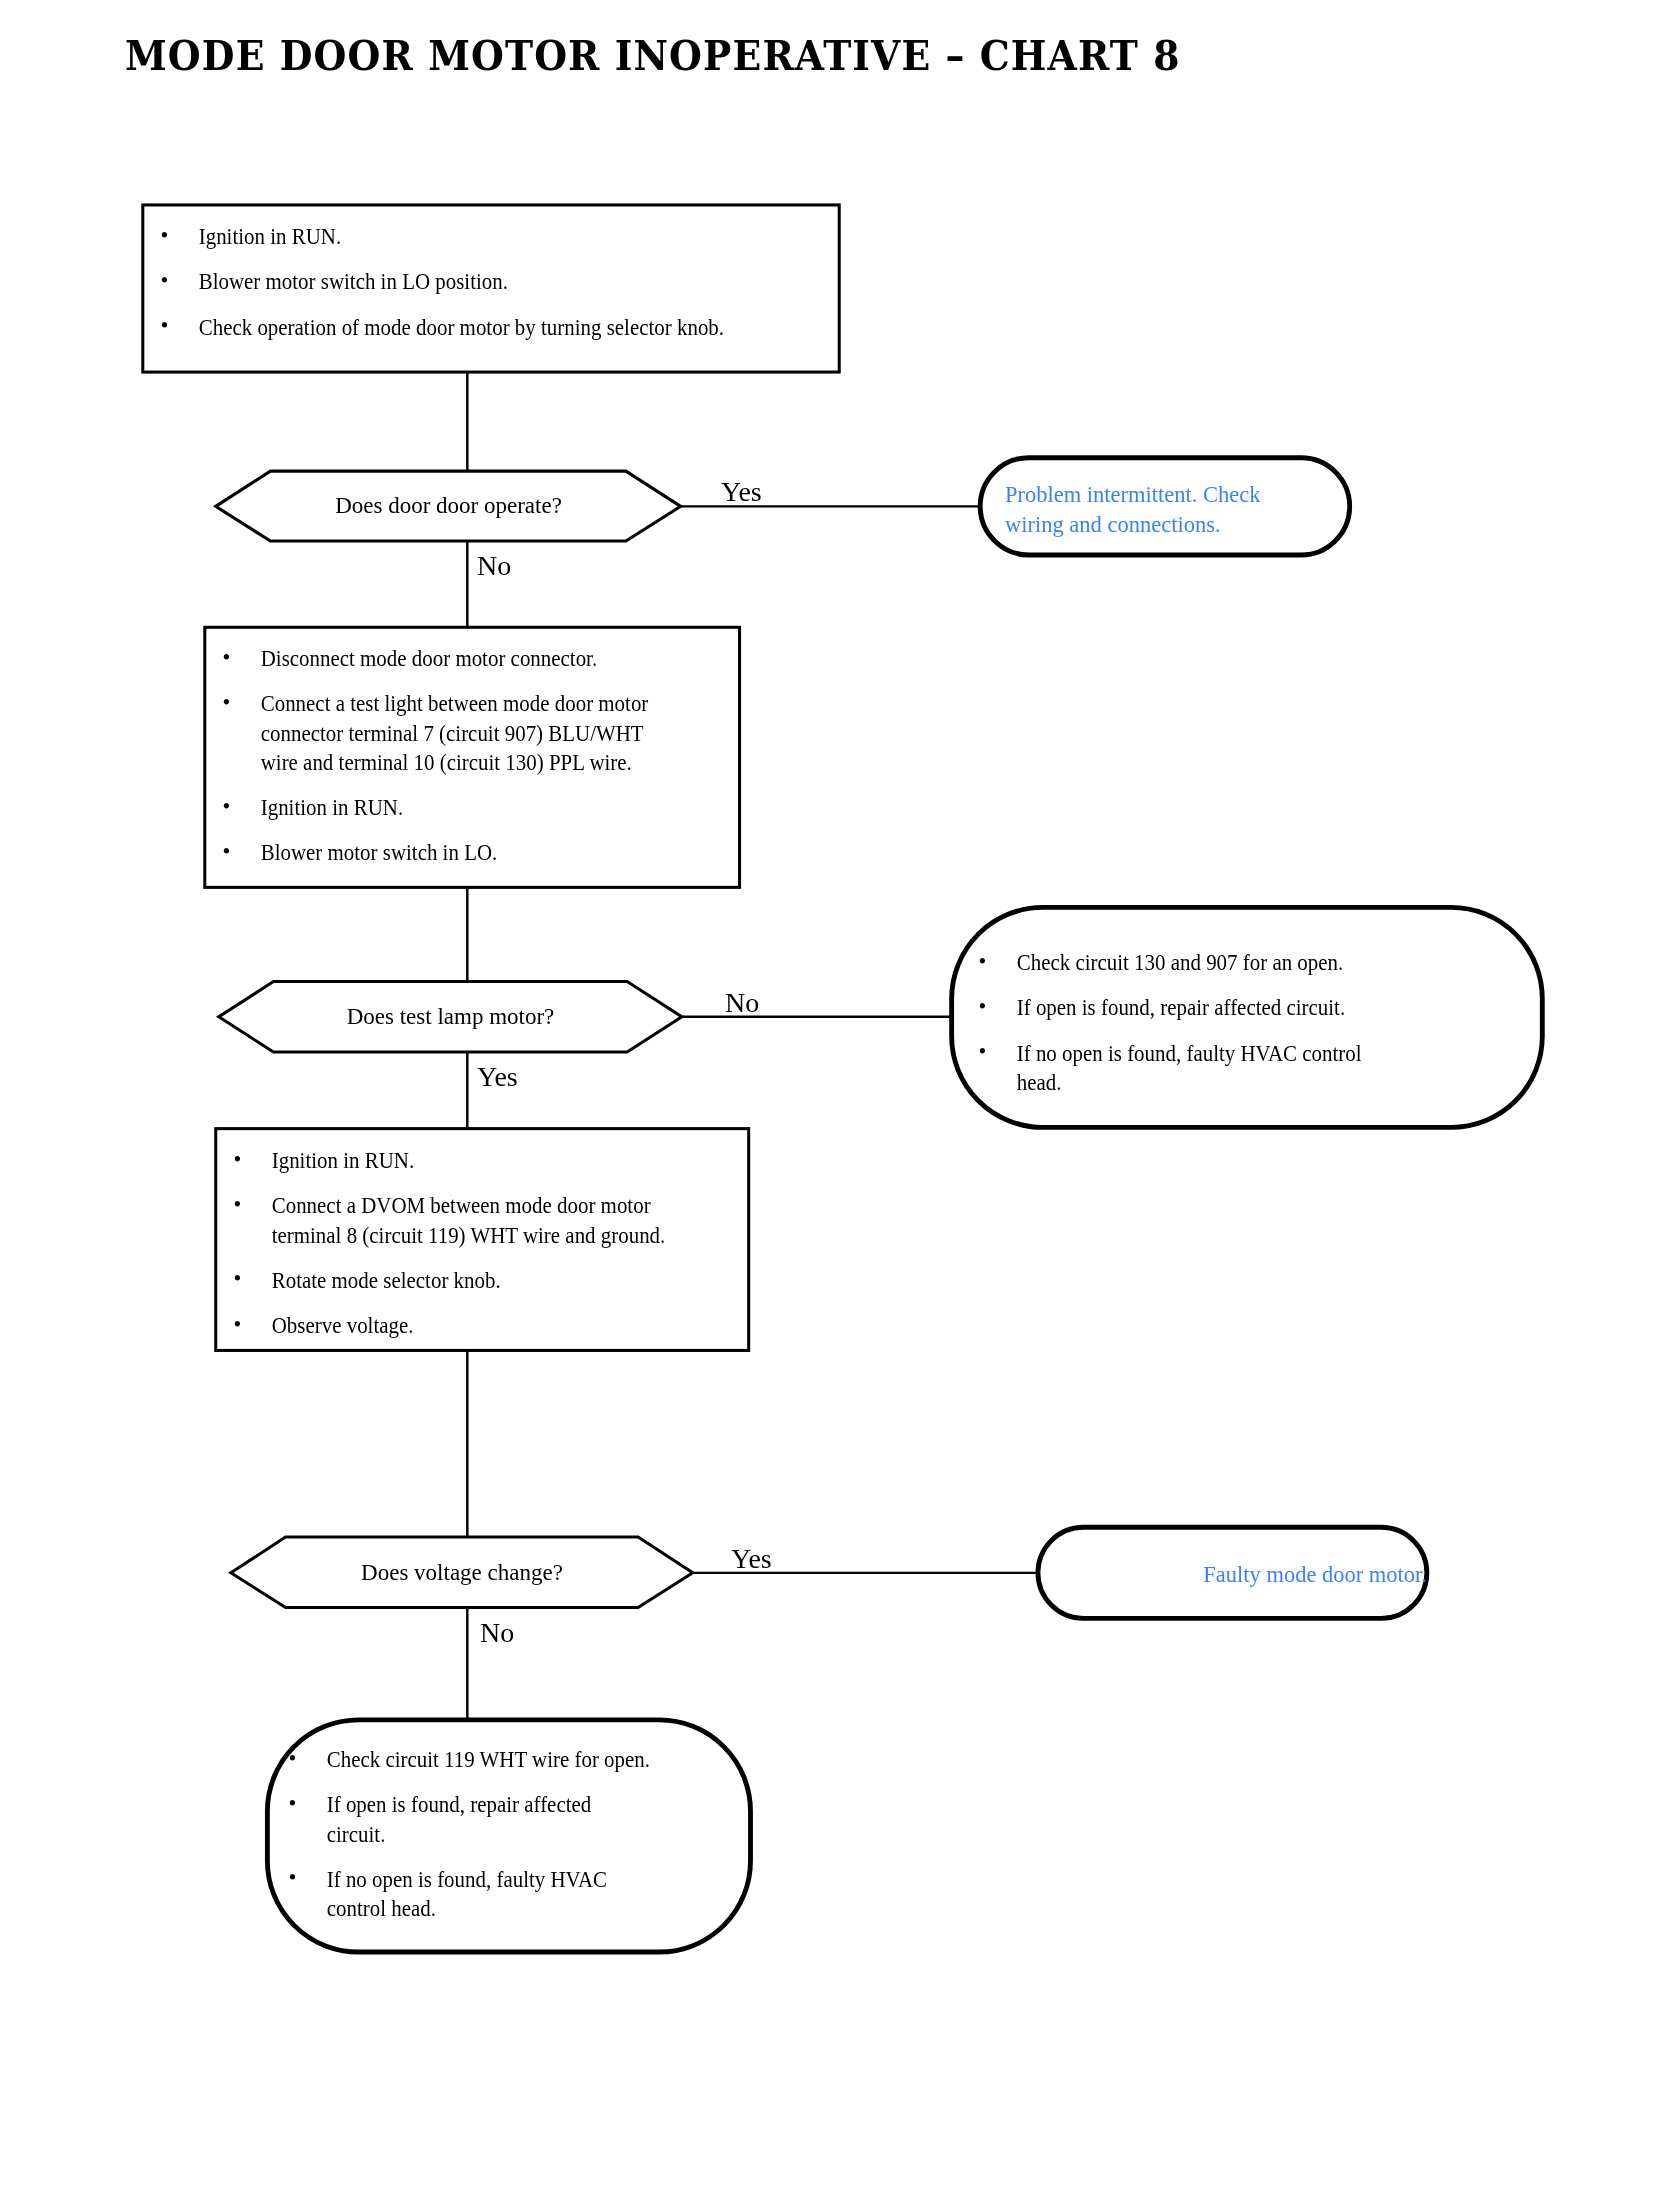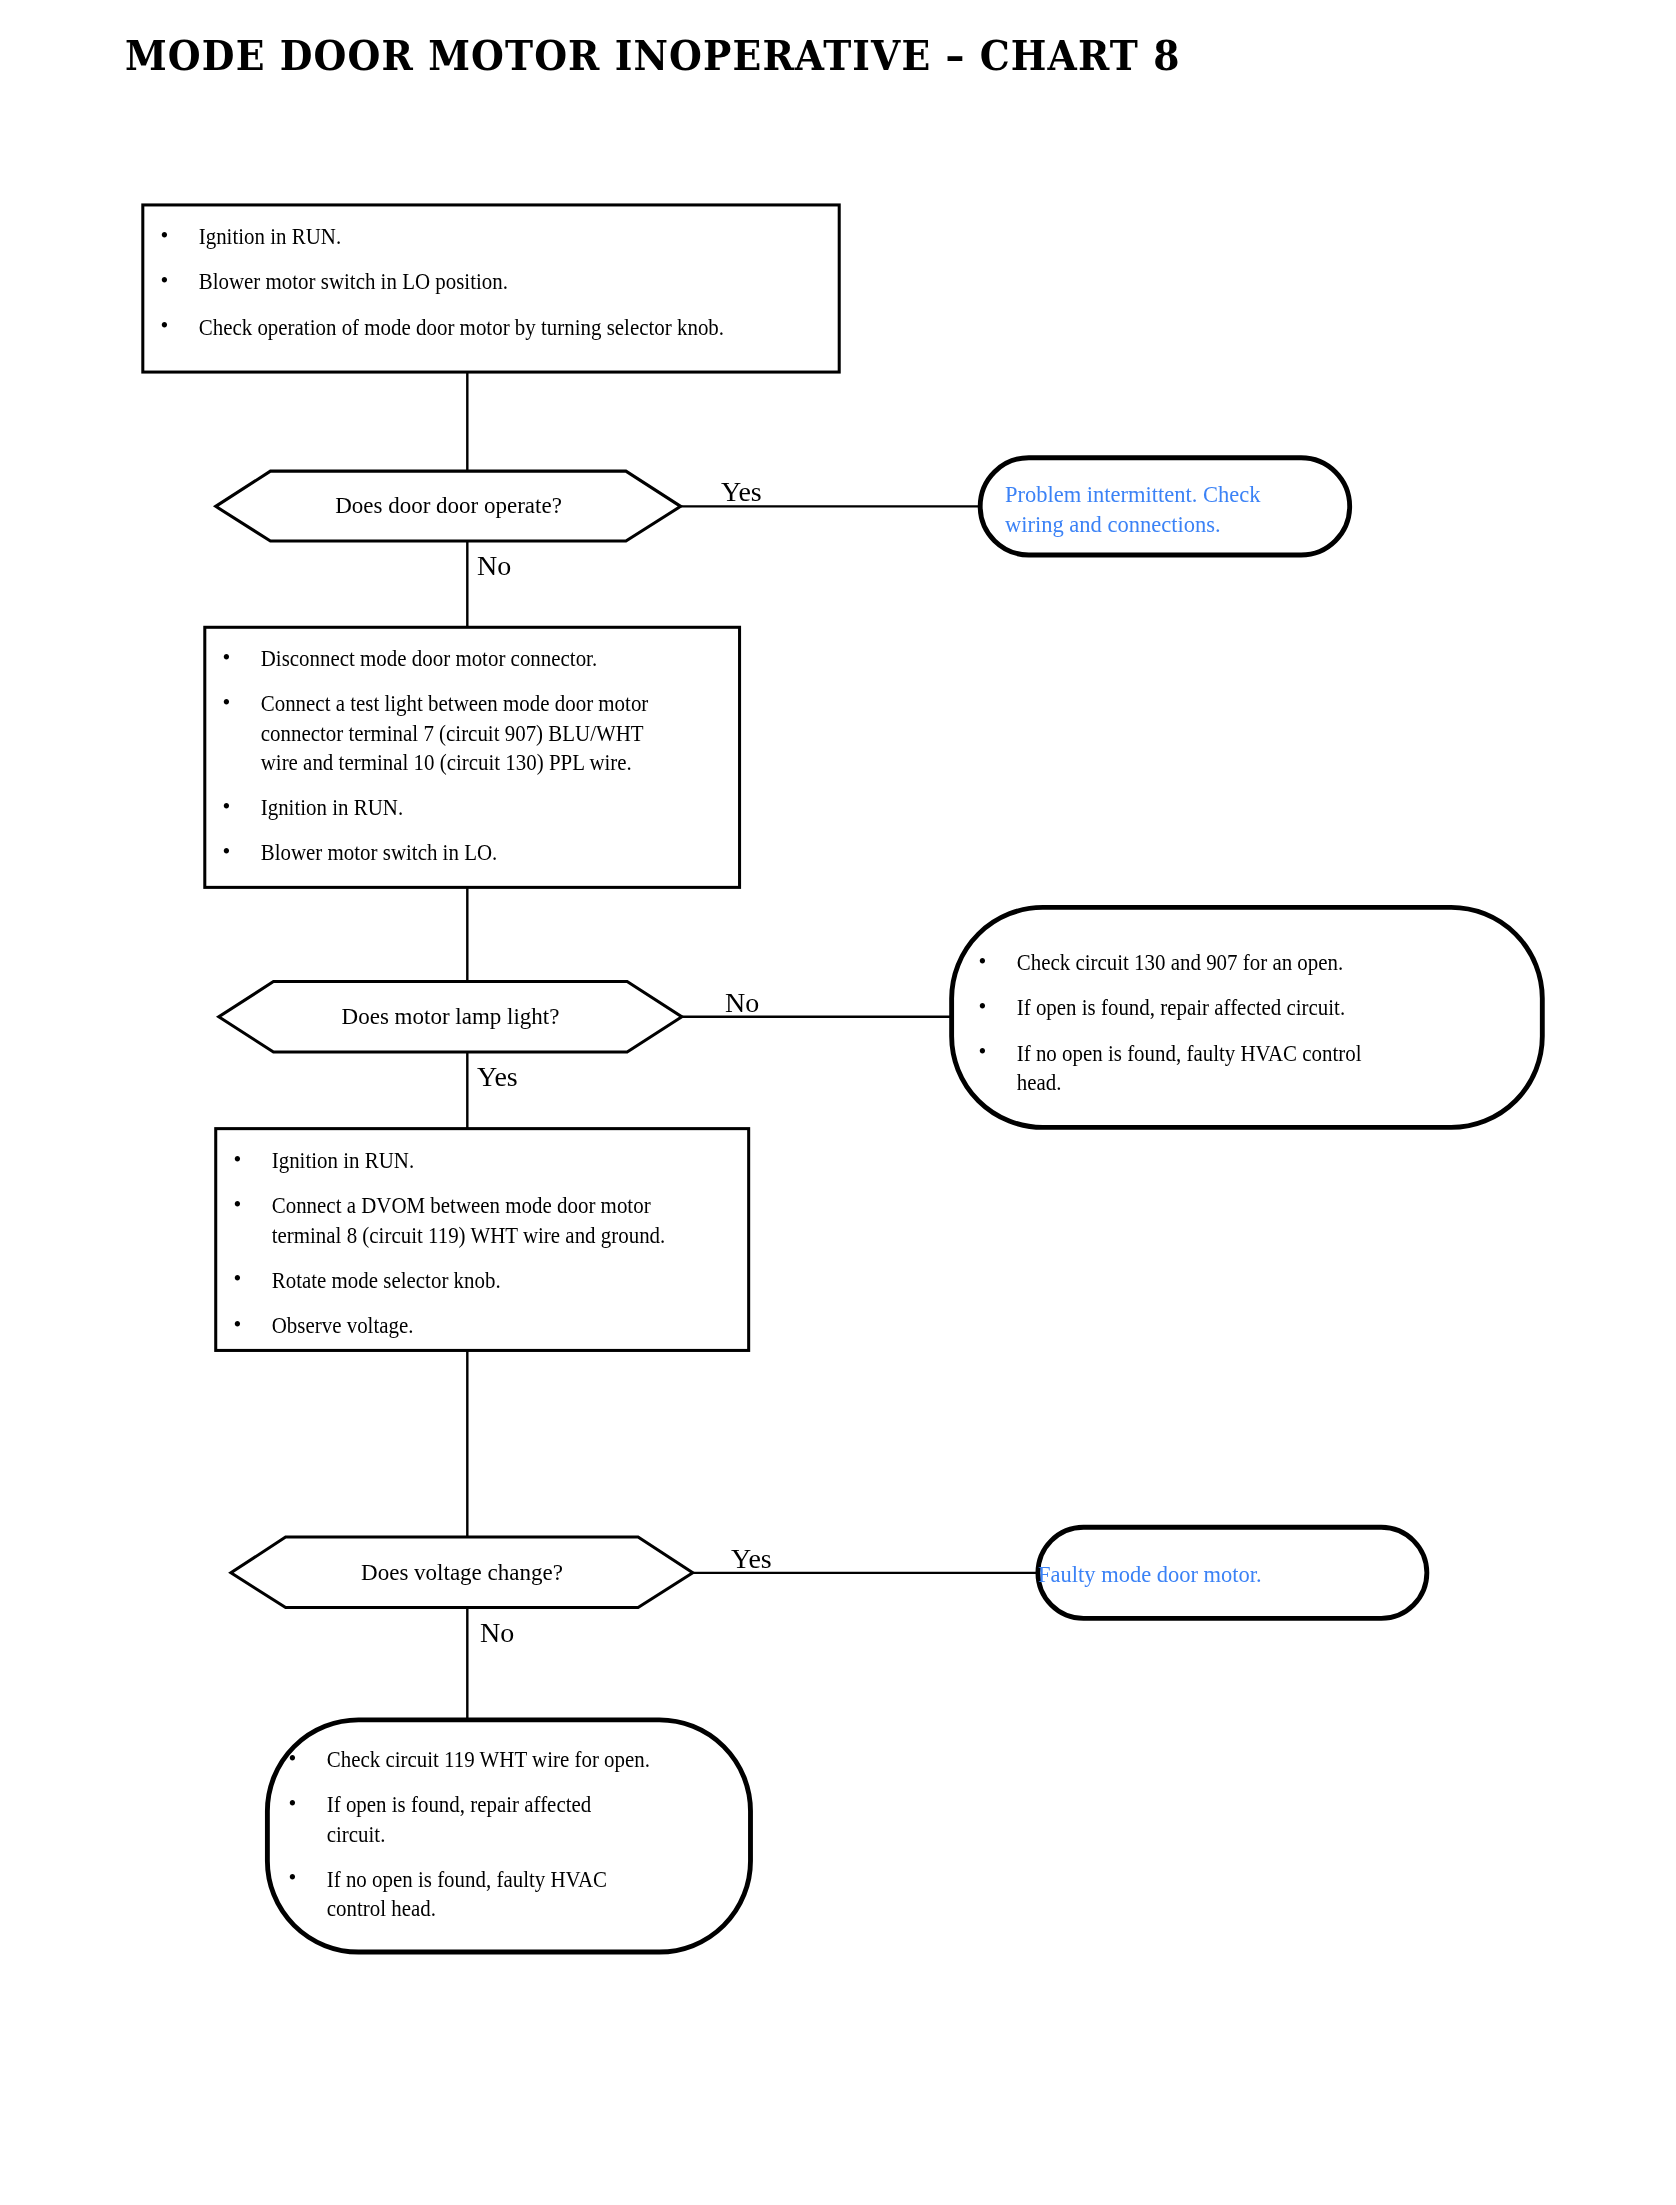--- a/index.html
+++ b/index.html
@@ -172,21 +172,21 @@
 
 <div class="node-text" style="left:217px; top:644px; width:523px;">
   <ul class="bullets">
     <li><span>Disconnect mode door motor connector.</span></li>
     <li style="width:456px;"><span>Connect a test light between mode door motor connector terminal 7 (circuit 907) BLU/WHT wire and terminal 10 (circuit 130) PPL wire.</span></li>
     <li><span>Ignition in RUN.</span></li>
     <li><span>Blower motor switch in LO.</span></li>
   </ul>
 </div>
 
-<div class="hex-label" style="left:219px; top:1004px; width:463px;">Does motor lamp light?</div>
+<div class="hex-label" style="left:219px; top:1004px; width:463px;">Does test lamp motor?</div>
 <div class="edge-label" style="left:725px; top:987px;">No</div>
 <div class="edge-label" style="left:477px; top:1061px;">Yes</div>
 
 <div class="node-text" style="left:973px; top:948px; width:547px;">
   <ul class="bullets">
     <li><span>Check circuit 130 and 907 for an open.</span></li>
     <li><span>If open is found, repair affected circuit.</span></li>
     <li style="width:389px;"><span>If no open is found, faulty HVAC control head.</span></li>
   </ul>
 </div>
@@ -197,21 +197,21 @@
     <li style="width:435px;"><span>Connect a DVOM between mode door motor terminal 8 (circuit 119) WHT wire and ground.</span></li>
     <li><span>Rotate mode selector knob.</span></li>
     <li><span>Observe voltage.</span></li>
   </ul>
 </div>
 
 <div class="hex-label" style="left:231px; top:1560px; width:462px;">Does voltage change?</div>
 <div class="edge-label" style="left:731px; top:1543px;">Yes</div>
 <div class="edge-label" style="left:480px; top:1617px;">No</div>
 
-<div class="term-text center" style="left:1038px; top:1560px; width:389px; text-align:left;">Faulty mode door motor.</div>
+<div class="term-text center" style="left:1038px; top:1560px; width:389px; text-align:right;">Faulty mode door motor.</div>
 
 <div class="node-text" style="left:283px; top:1745px; width:462px;">
   <ul class="bullets">
     <li style="width:365px;"><span>Check circuit 119 WHT wire for open.</span></li>
     <li style="width:353px;"><span>If open is found, repair affected circuit.</span></li>
     <li style="width:365px;"><span>If no open is found, faulty HVAC control head.</span></li>
   </ul>
 </div>
 
 

